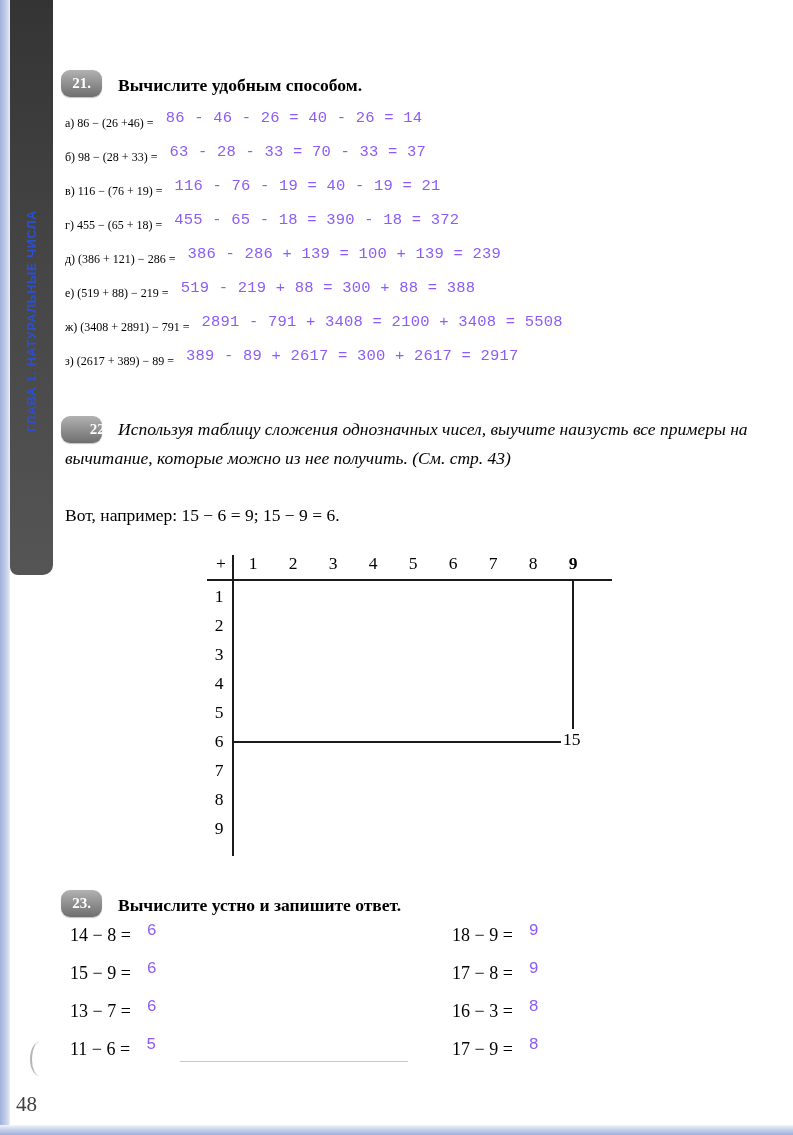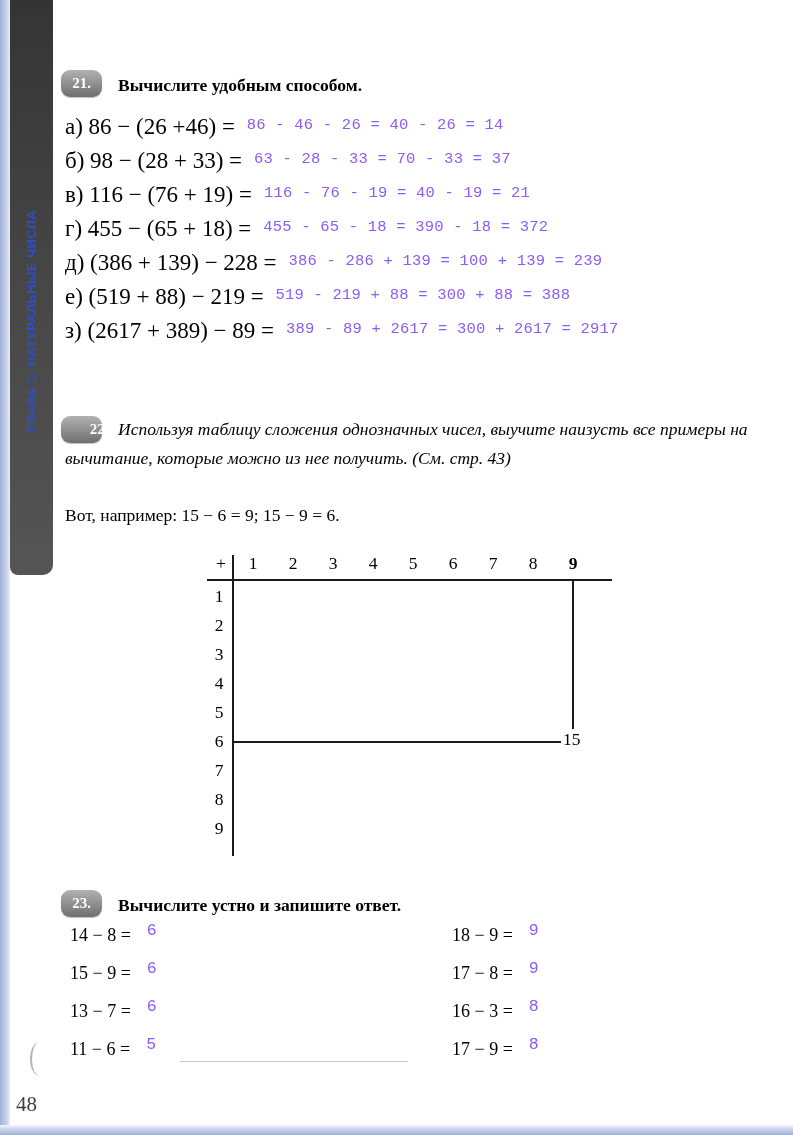--- a/index.html
+++ b/index.html
@@ -52,21 +52,21 @@
   .b21 { top:70px; } .b22 { top:416px;padding-left:35px; } .b23 { top:890px; }
 
   .ex-title {
     position:absolute; left:118px; font-weight:bold; font-size:17.5px;
   }
   .t21 { top:75px; } .t23 { top:895px;font-family:Liberation Serif, serif; }
 
   
   .ex21-items { position:absolute; left:65px; top:114px; width:710px; }
   .ex-row { height:34px; display:flex; align-items:baseline; gap:12px; }
-  .prompt { font-size:23px; white-space:nowrap; }
+  .prompt { font-size:12px; white-space:nowrap; }
   .hw {
     font-family:Liberation Mono, monospace;
     font-size:15.5px; color:#8b5cf6; letter-spacing:.2px;
     position:relative; top:-5px; white-space:nowrap;
   }
 
   
   .ex22-text {
     position:absolute; left:65px; top:415px; width:693px;
     font-size:17.5px; line-height:29px; text-indent:53px;font-style:italic;
@@ -130,26 +130,30 @@
     </div>
     <div class="ex-row">
       <span class="prompt">в) 116 − (76 + 19) =</span>
       <span class="hw">116 - 76 - 19 = 40 - 19 = 21</span>
     </div>
     <div class="ex-row">
       <span class="prompt">г) 455 − (65 + 18) =</span>
       <span class="hw">455 - 65 - 18 = 390 - 18 = 372</span>
     </div>
     <div class="ex-row">
-      <span class="prompt">д) (386 + 139) − 228 =</span>
+      <span class="prompt">д) (386 + 121) − 286 =</span>
       <span class="hw">386 - 286 + 139 = 100 + 139 = 239</span>
     </div>
     <div class="ex-row">
       <span class="prompt">е) (519 + 88) − 219 =</span>
       <span class="hw">519 - 219 + 88 = 300 + 88 = 388</span>
+    </div>
+    <div class="ex-row">
+      <span class="prompt">ж) (3408 + 2891) − 791 =</span>
+      <span class="hw">2891 - 791 + 3408 = 2100 + 3408 = 5508</span>
     </div>
     <div class="ex-row">
       <span class="prompt">з) (2617 + 389) − 89 =</span>
       <span class="hw">389 - 89 + 2617 = 300 + 2617 = 2917</span>
     </div>
   </div>
 
   <div class="badge b22">22.</div>
   <p class="ex22-text">Используя таблицу сложения однозначных чисел, выучите наизусть все примеры на вычитание, которые можно из нее получить. (См. стр. 43)</p>
   <p class="ex22-example">Вот, например: 15 − 6 = 9; 15 − 9 = 6.</p>

